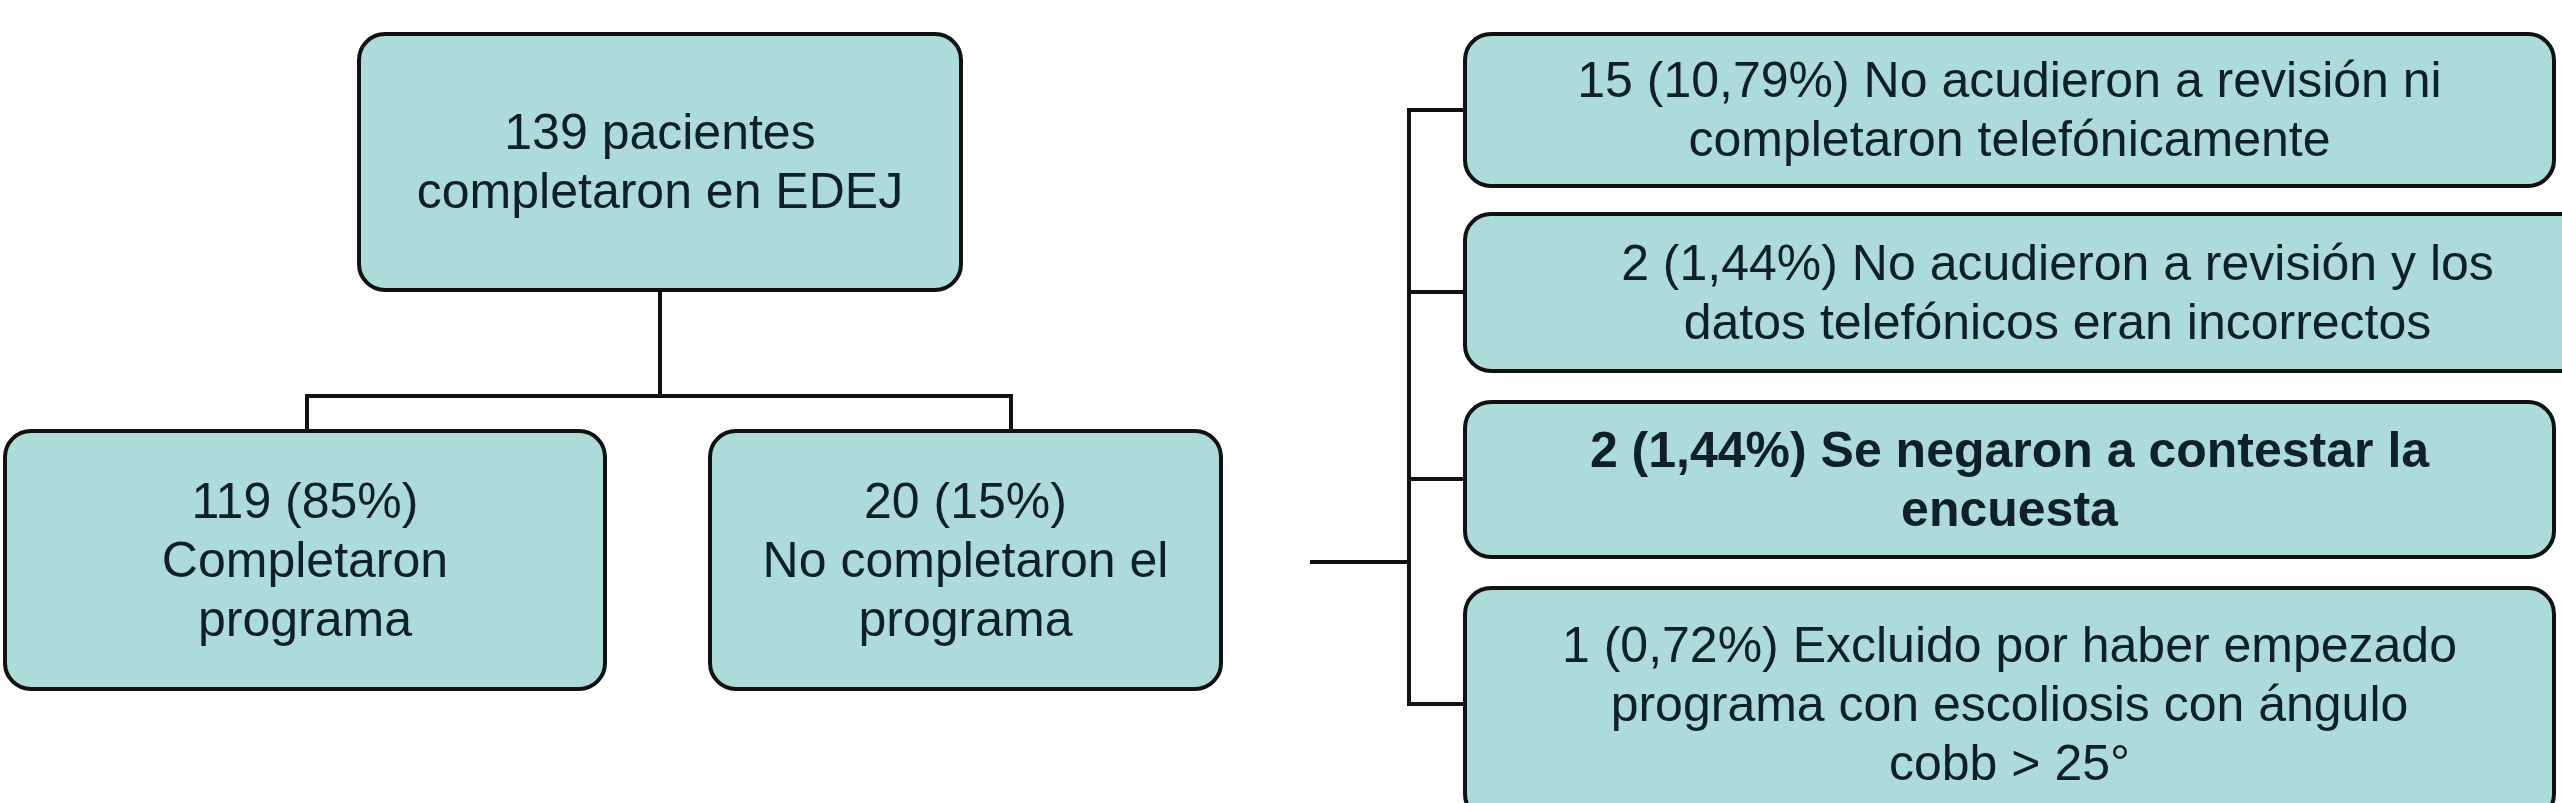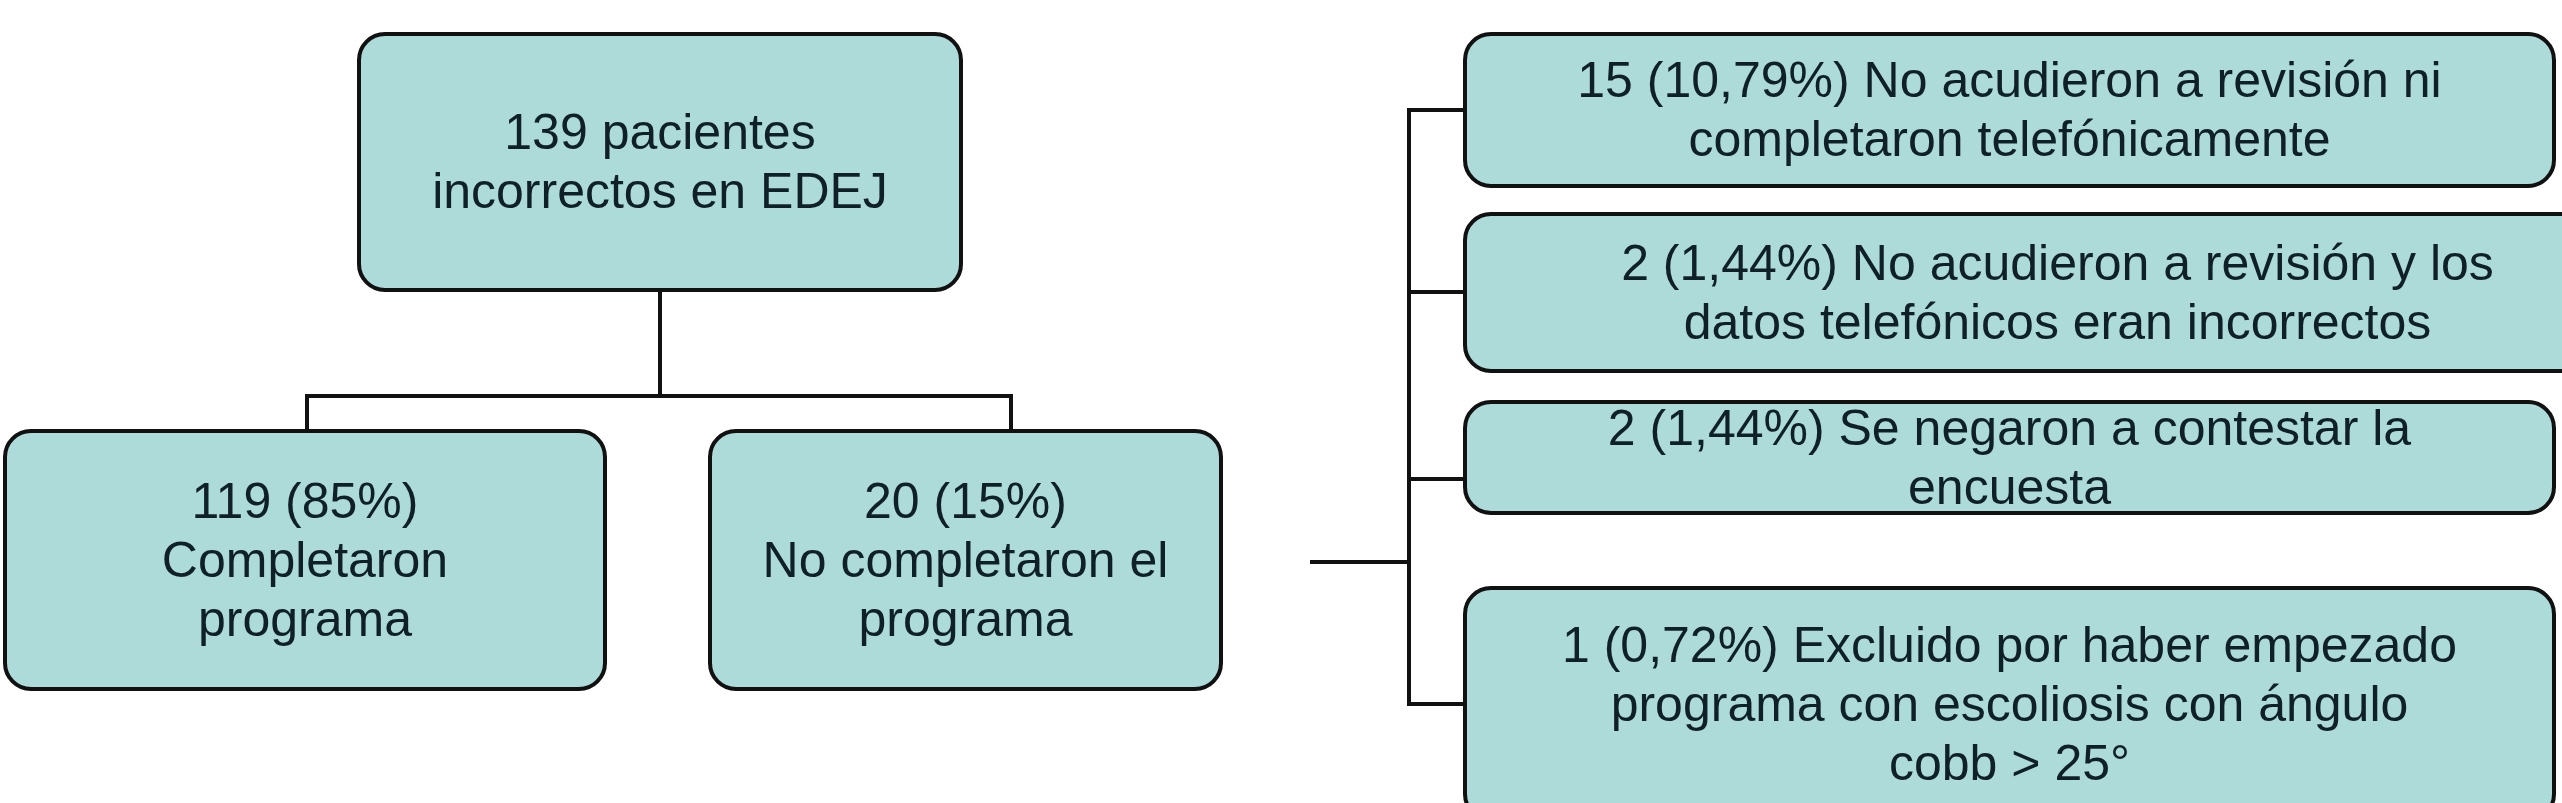--- a/index.html
+++ b/index.html
@@ -38,21 +38,21 @@
   .edge{
     position:absolute;
     background:var(--line);
   }
   
   #node-root          {left:357px;  top:6px;   width:606px;  height:260px;}
   #node-completed     {left:3px;    top:403px; width:604px;  height:262px;}
   #node-not-completed {left:708px;  top:403px; width:515px;  height:262px;}
   #node-reason1       {left:1463px; top:6px;   width:1093px; height:156px;}
   #node-reason2       {left:1463px; top:186px; width:1189px; height:161px;}
-  #node-reason3       {left:1463px; top:374px; width:1093px; height:115px;}
+  #node-reason3       {left:1463px; top:374px; width:1093px; height:159px;font-weight:bold;}
   #node-reason4       {left:1463px; top:560px; width:1093px; height:236px;}
   
   #edge-root-stem     {left:658px;  top:266px; width:4px;   height:104px;}
   #edge-root-hbar     {left:305px;  top:368px; width:708px; height:4px;}
   #edge-drop-completed{left:305px;  top:368px; width:4px;   height:35px;}
   #edge-drop-notcomp  {left:1009px; top:368px; width:4px;   height:35px;}
   #edge-feeder        {left:1310px; top:534px; width:98px;  height:4px;}
   #edge-spine         {left:1407px; top:82px;  width:4px;   height:598px;}
   #edge-branch1       {left:1407px; top:82px;  width:56px;  height:4px;}
   #edge-branch2       {left:1407px; top:264px; width:56px;  height:4px;}
@@ -70,21 +70,21 @@
   <div class="edge" id="edge-drop-notcomp"></div>
   <div class="edge" id="edge-feeder"></div>
   <div class="edge" id="edge-spine"></div>
   <div class="edge" id="edge-branch1"></div>
   <div class="edge" id="edge-branch2"></div>
   <div class="edge" id="edge-branch3"></div>
   <div class="edge" id="edge-branch4"></div>
 
   <div class="node" id="node-root">
     <div class="ln">139 pacientes</div>
-    <div class="ln">incorrectos en EDEJ</div>
+    <div class="ln">completaron en EDEJ</div>
   </div>
 
   <div class="node" id="node-completed">
     <div class="ln">119 (85%)</div>
     <div class="ln">Completaron</div>
     <div class="ln">programa</div>
   </div>
 
   <div class="node" id="node-not-completed">
     <div class="ln">20 (15%)</div>

